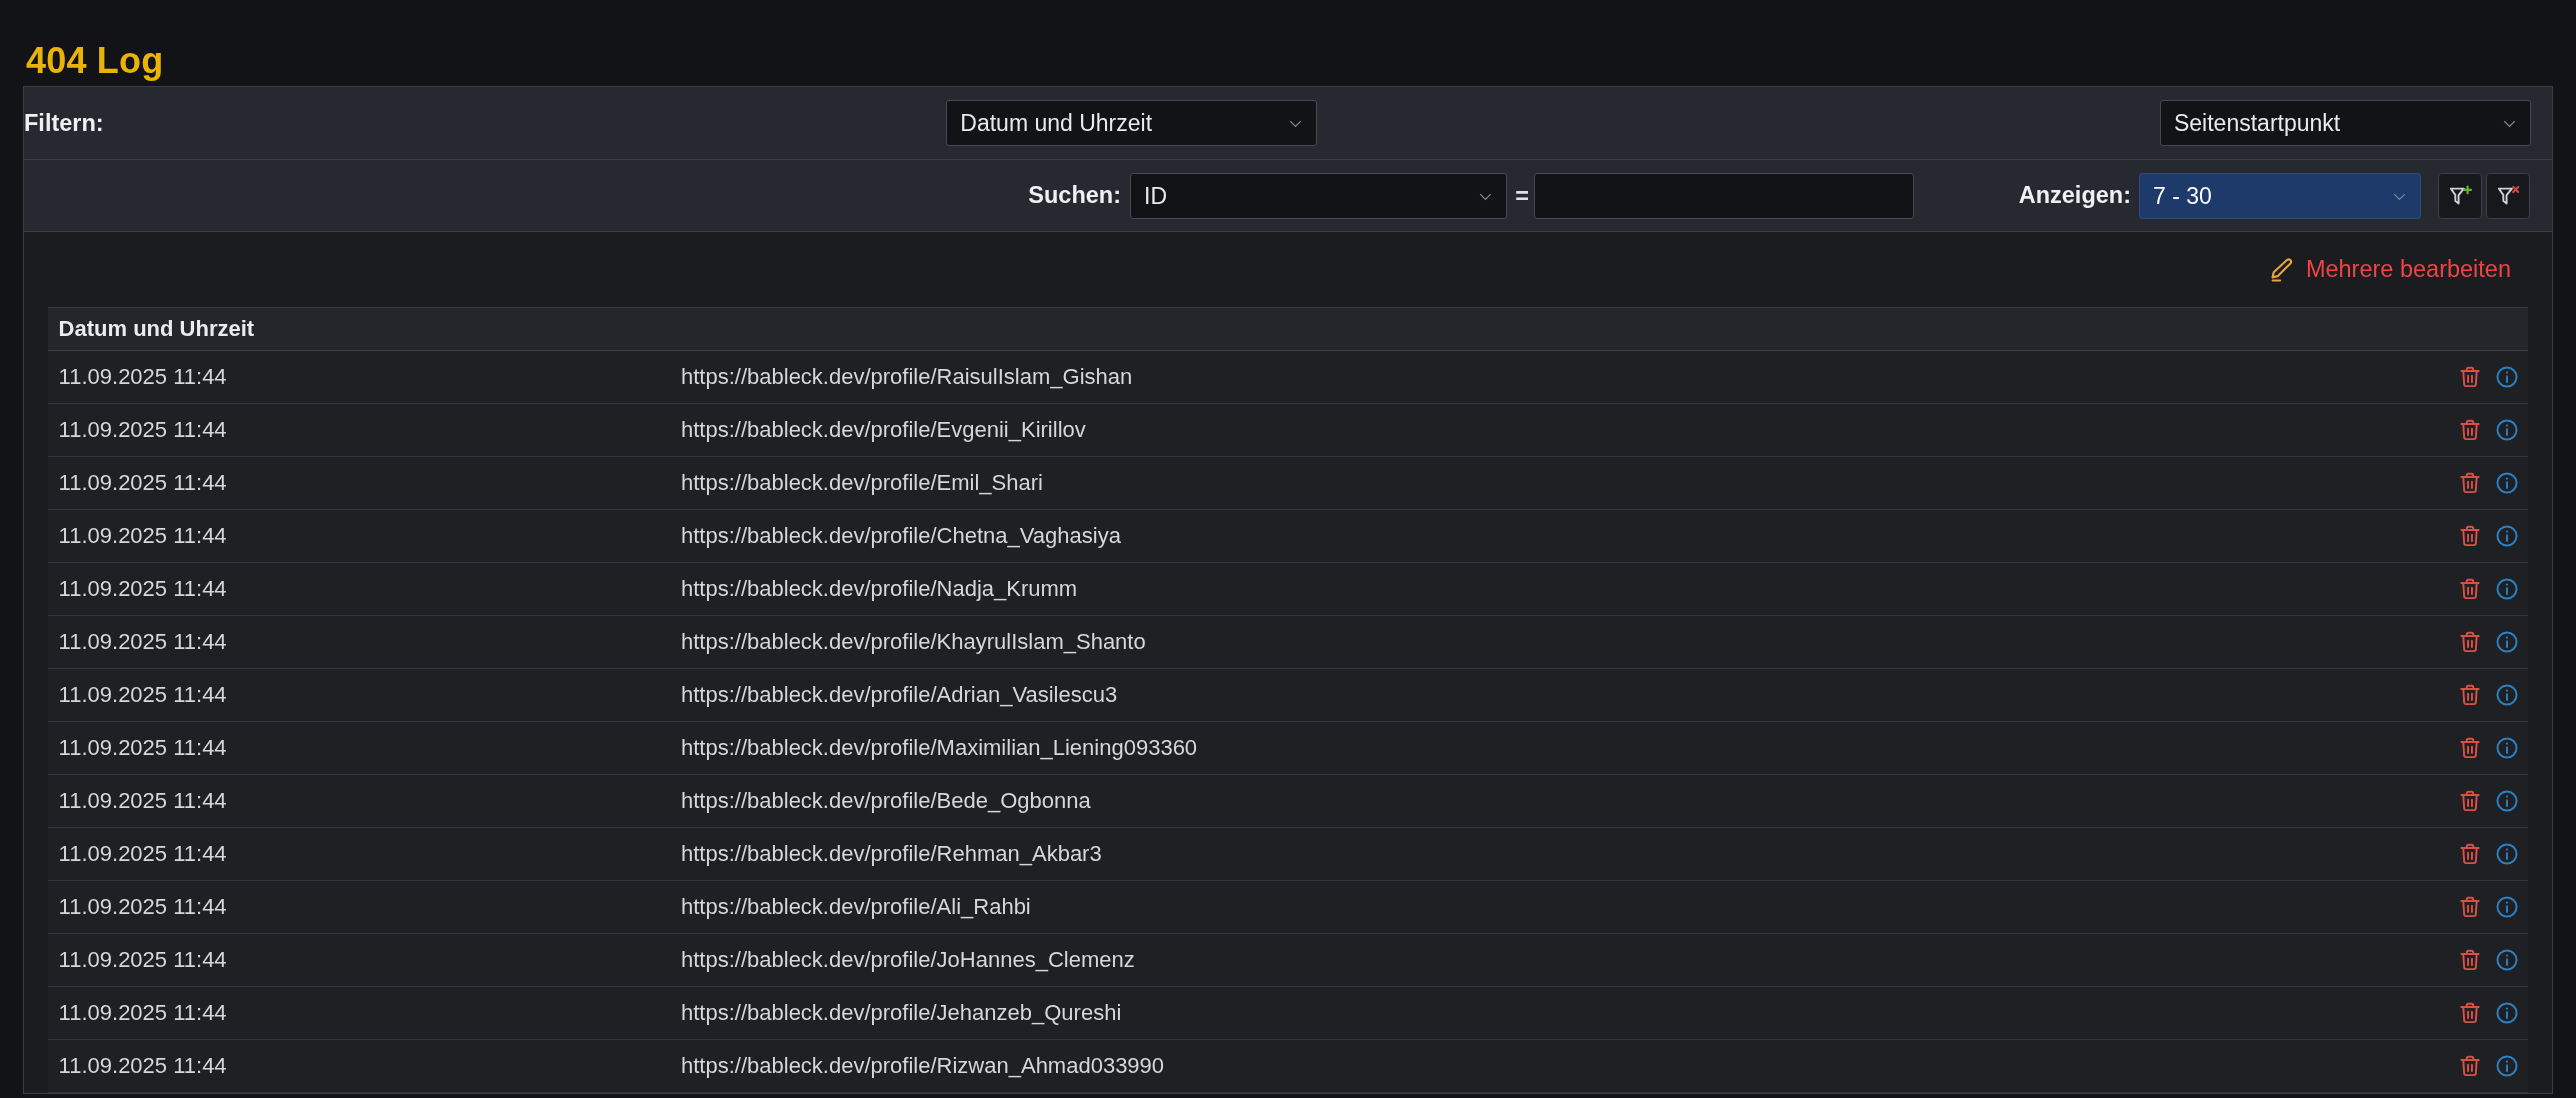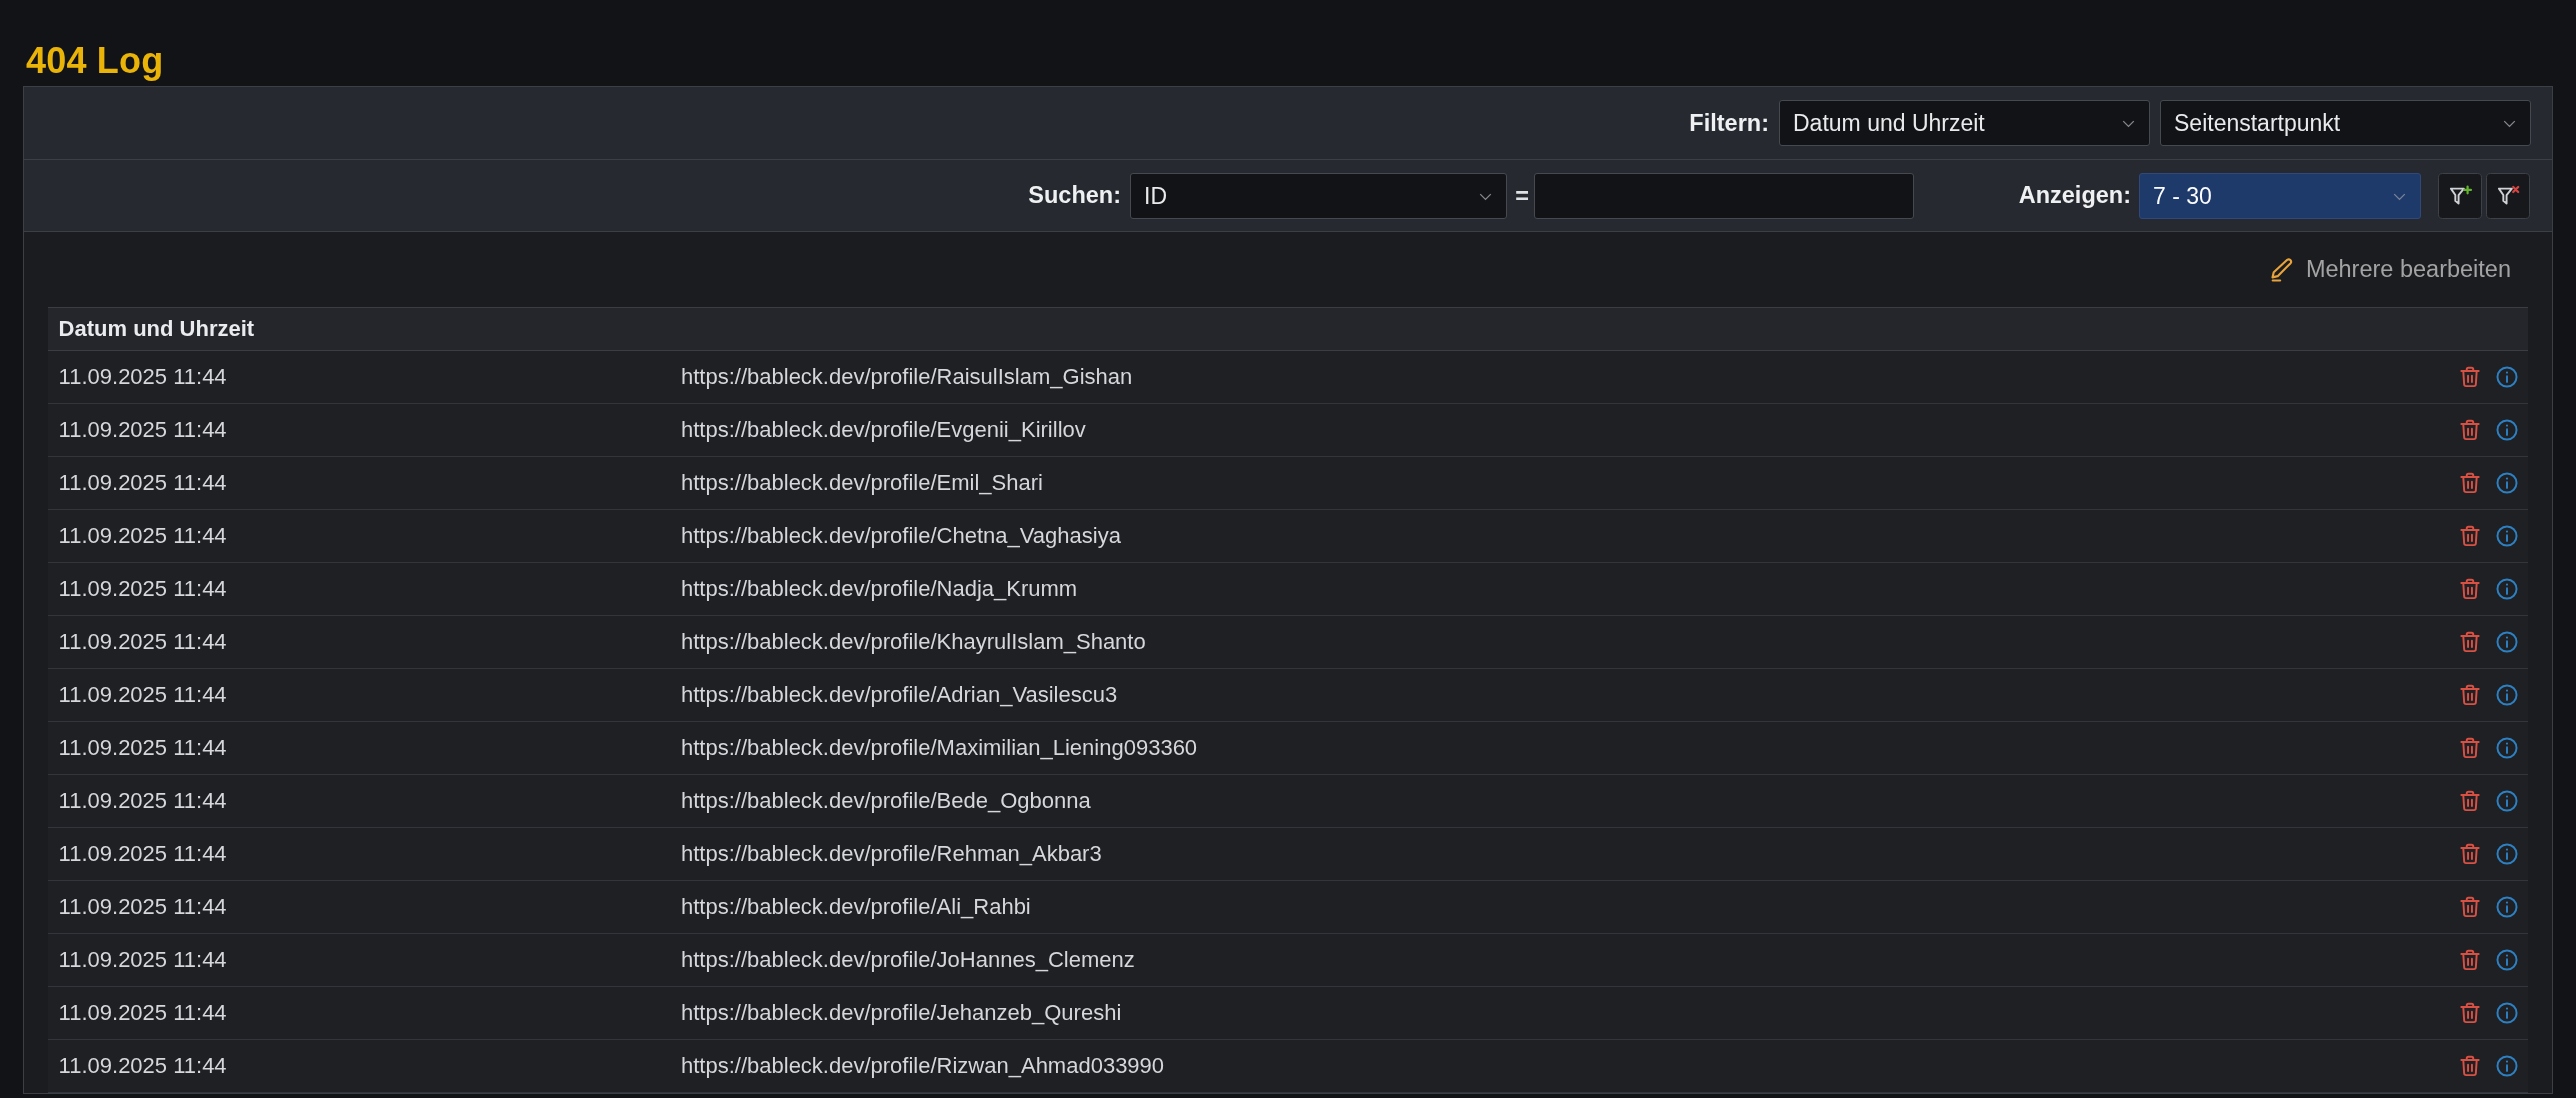--- a/index.html
+++ b/index.html
@@ -16,21 +16,21 @@
   }
   .panel {
     position: absolute; left: 23px; top: 86px; width: 2530px;
     border: 0.8px solid #3c3f45;
     background: #1a1c20;
   }
   .panel-row {
     height: 72px; background: #26292f;
     display: flex; align-items: center;
   }
-  .filter-row { justify-content: flex-end; padding-right: 21px; gap: 10px; }
+  .filter-row { justify-content: space-between; padding-right: 21px; gap: 10px; }
   .search-row { border-top: 0.8px solid #3c3f45; position: relative; }
   .lbl { font-size: 23.5px; font-weight: 700; color: #eef0f2; white-space: nowrap; }
   .select {
     height: 46px; background: #121316;
     border: 0.8px solid #46494f; border-radius: 3px;
     display: flex; align-items: center; justify-content: space-between;
     padding: 0 9px 0 13px;
     font-size: 23px; color: #e9eaec; cursor: pointer; white-space: nowrap;
   }
   .filter-row .select { width: 371px; }
@@ -63,21 +63,21 @@
   .btn-filter-del { left: 2462px; }
 
   .section { background: #1a1c20; border-top: 0.8px solid #3c3f45; }
   .edit-row {
     height: 75px; display: flex; align-items: center; justify-content: flex-end;
     padding-right: 41px;
   }
   .edit-link { display: flex; align-items: center; gap: 11.4px; cursor: pointer; text-decoration: none; }
   .pencil-icon { width: 27px; height: 27px; color: var(--pencil-amber, #e8a33c); }
   .pencil-icon svg { width: 100%; height: 100%; display: block; }
-  .edit-label { font-size: 23.5px; color: #a3a3a3; }
+  .edit-label { font-size: 23.5px; color: #ef4444; }
 
   .table { margin: 0 24px; background: #1e2024; }
   .thead {
     display: flex; align-items: center; height: 44px;
     background: #24262b; border-top: 0.8px solid #3a3d43; border-bottom: 0.8px solid #3a3d43;
     font-size: 22px; font-weight: 700; color: #e9ebee;
   }
   .tr {
     display: flex; align-items: center; height: 53px;
     border-bottom: 0.8px solid #32353b;

